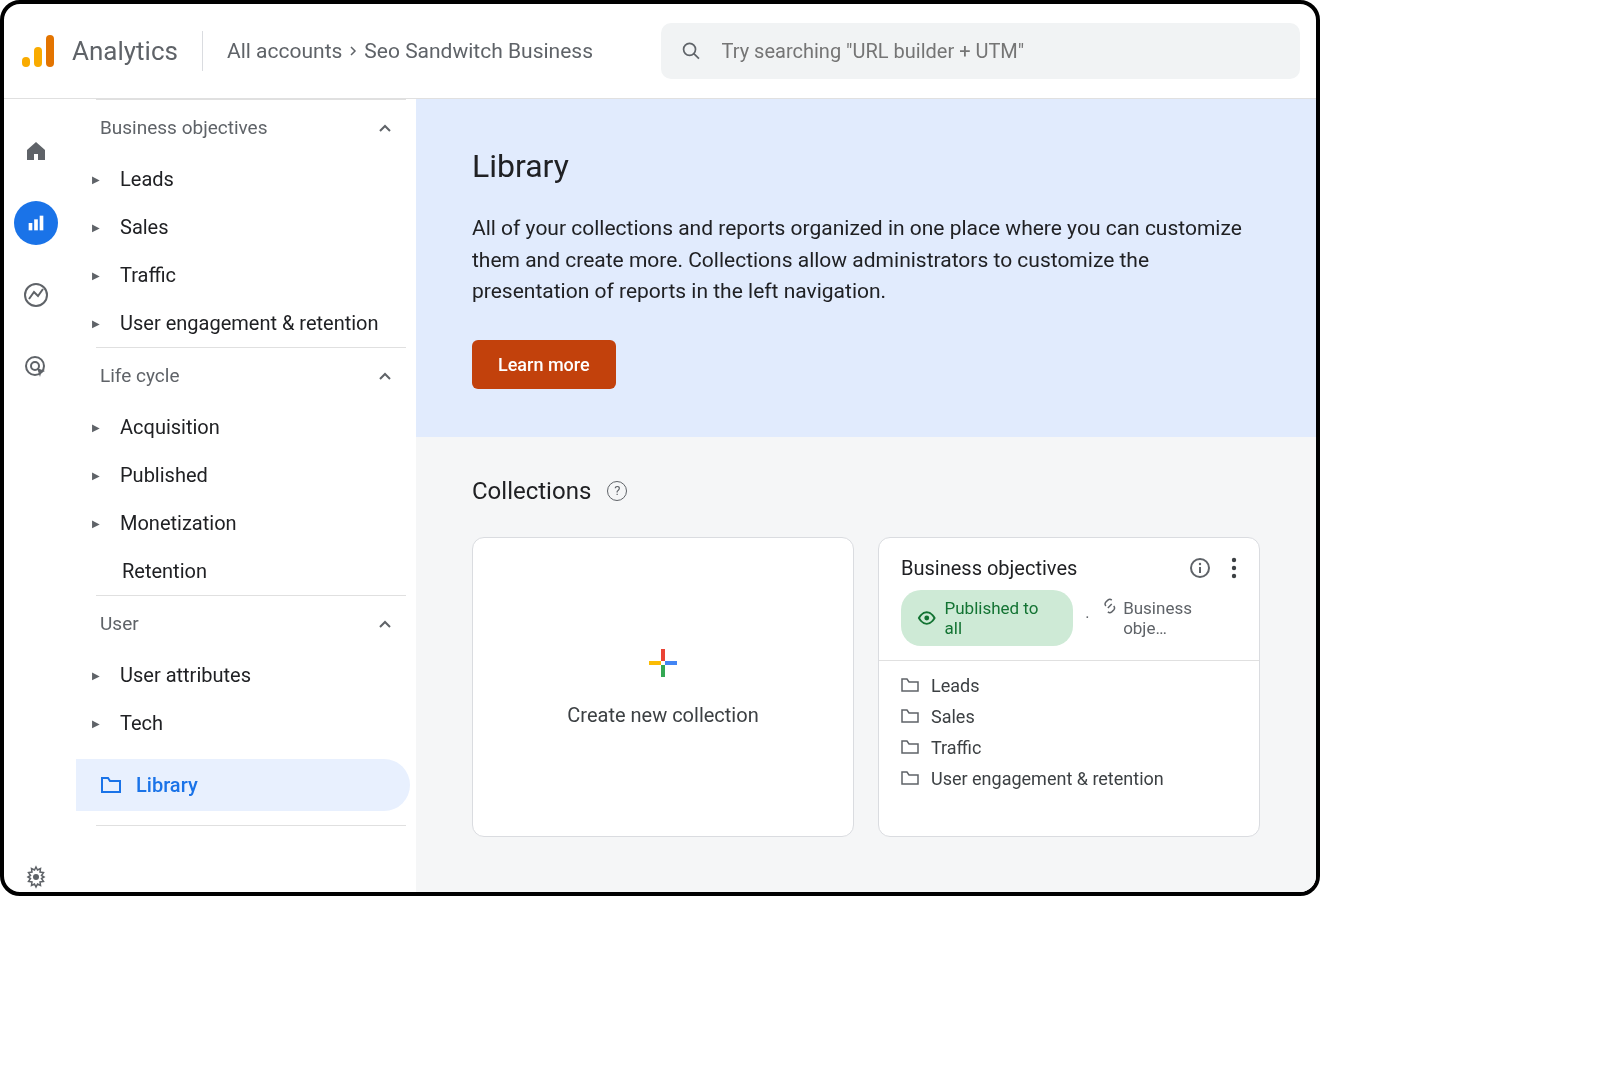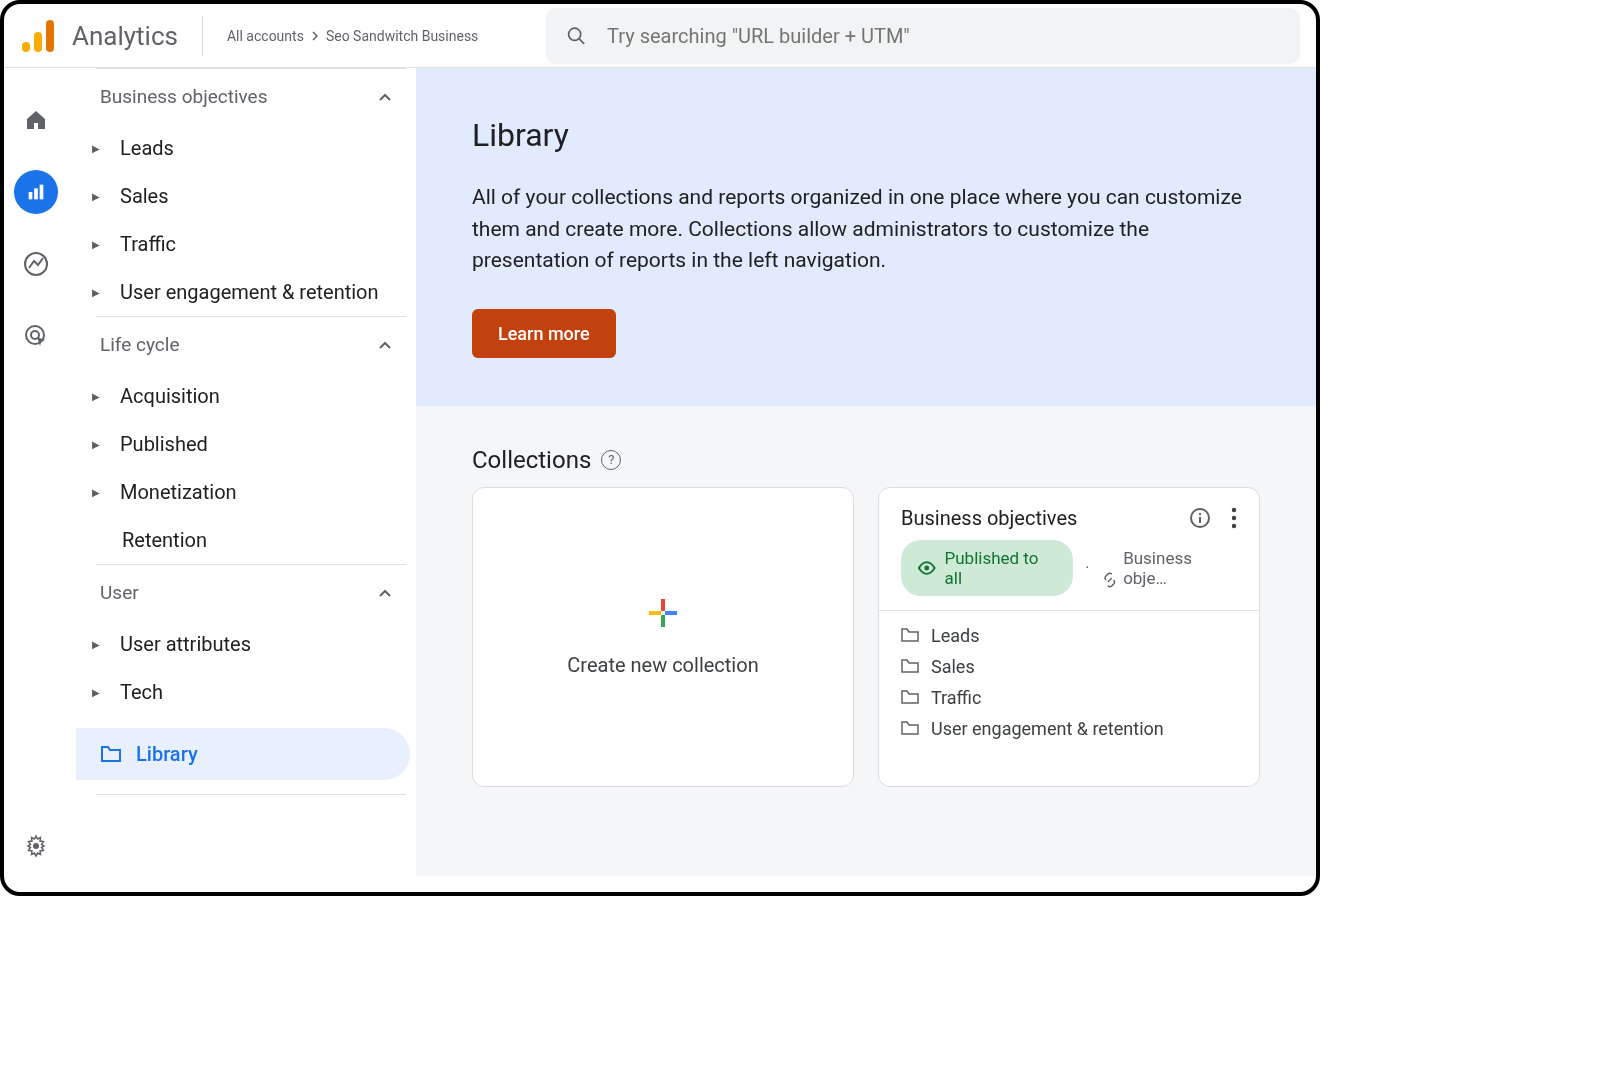--- a/index.html
+++ b/index.html
@@ -1,25 +1,25 @@
 <!DOCTYPE html>
 <html><head>
 <meta charset="utf-8">
 <style>
   * { box-sizing: border-box; margin: 0; padding: 0; font-family: 'Google Sans', Roboto, Arial, sans-serif; }
   body { background: #fff; width: 1320px; height: 896px; overflow: hidden; border: 4px solid #000; border-radius: 20px; }
   
   
-  .header { height: 64px; display: flex; align-items: center; border-bottom: 1px solid #e0e0e0; padding: 6px 16px; gap: 8px; }
+  .header { height: 95px; display: flex; align-items: center; border-bottom: 1px solid #e0e0e0; padding: 6px 16px; gap: 8px; }
   .logo-group { display: flex; align-items: center; gap: 16px; }
   .logo-icon { width: 36px; height: 36px; display: flex; align-items: flex-end; gap: 2px; }
   .product-name { font-size: 26px; color: #5f6368; font-weight: 400; }
   .vert-div { width: 1px; height: 40px; background: #dadce0; margin: 0 16px; }
   .crumb-col { display: flex; flex-direction: column; }
-  .crumb-row { display: flex; align-items: center; gap: 6px; color: #5f6368; font-size: 14px; }
+  .crumb-row { display: flex; align-items: center; gap: 6px; color: #5f6368; font-size: 21px; }
   .prop-row { display: flex; align-items: center; gap: 6px; }
   .prop-name { font-size: 24px; color: #202124; font-weight: 400; }
   .search-box { flex: 1; margin-left: 60px; height: 56px; background: #f1f3f4; border-radius: 10px; display: flex; align-items: center; padding: 0 20px; gap: 20px; }
   .search-input { border: none; background: transparent; font-size: 20px; color: #5f6368; width: 100%; outline: none; }
   
   
   .body { display: flex; height: calc(100% - 80px); }
   .rail { width: 64px; display: flex; flex-direction: column; align-items: center; padding-top: 30px; gap: 28px; position: relative; }
   .rail-item { width: 44px; height: 44px; border-radius: 50%; display: flex; align-items: center; justify-content: center; cursor: pointer; }
   .rail-item.active { background: #1a73e8; }
@@ -37,37 +37,37 @@
   .sb-library { display: flex; align-items: center; gap: 14px; padding: 14px 24px; background: #e8f0fe; border-radius: 0 28px 28px 0; margin-right: 6px; cursor: pointer; }
   .sb-library span.lbl { color: #1a73e8; font-size: 20px; font-weight: 500; }
   
   .main { flex: 1; background: #f5f6f7; overflow-y: auto; }
   .hero { background: #e1ebfd; padding: 48px 56px 48px 56px; }
   .hero h1 { font-size: 32px; font-weight: 400; color: #202124; margin-bottom: 28px; }
   .hero p { font-size: 21px; color: #202124; line-height: 1.5; max-width: 830px; margin-bottom: 32px; }
   .learn-btn { background: #c2410c; color: #fff; border: none; padding: 14px 26px; font-size: 18px; border-radius: 6px; cursor: pointer; font-weight: 500; }
   
   .collections-section { padding: 40px 56px; }
-  .coll-head { display: flex; align-items: center; gap: 10px; margin-bottom: 13px; }
+  .coll-head { display: flex; align-items: center; gap: 16px; margin-bottom: 32px; }
   .coll-head h2 { font-size: 24px; font-weight: 400; color: #202124; }
   .help-circle { width: 20px; height: 20px; border: 1.5px solid #5f6368; border-radius: 50%; display: inline-flex; align-items: center; justify-content: center; font-size: 13px; color: #5f6368; }
   
   .cards { display: flex; gap: 24px; }
   .card { background: #fff; border: 1px solid #dadce0; border-radius: 12px; width: 400px; min-height: 300px; }
   .create-card { display: flex; flex-direction: column; align-items: center; justify-content: center; gap: 24px; cursor: pointer; }
   .plus-icon { width: 32px; height: 32px; }
   .create-label { font-size: 20px; color: #3c4043; }
   
   .bo-card .card-header { padding: 18px 22px 10px; display: flex; align-items: center; justify-content: space-between; }
   .bo-card .card-title { font-size: 20px; color: #202124; font-weight: 400; }
   .card-header-actions { display: flex; align-items: center; gap: 20px; }
   .status-row { display: flex; align-items: center; gap: 12px; padding: 0 22px 14px; }
   .badge { background: #ceead6; color: #137333; border-radius: 20px; padding: 8px 16px; display: flex; align-items: center; gap: 8px; font-size: 17px; }
   .dot { color: #5f6368; }
-  .trunc { color: #5f6368; font-size: 17px; display: flex; align-items: flex-end; gap: 6px; }
+  .trunc { color: #5f6368; font-size: 17px; display: flex; align-items: flex-start; gap: 6px; }
   .card-divider { height: 1px; background: #e0e0e0; }
   .card-list { padding: 14px 22px; display: flex; flex-direction: column; gap: 10px; }
   .card-list-item { display: flex; align-items: center; gap: 12px; font-size: 18px; color: #3c4043; }
   .folder-sm { width: 18px; height: 14px; }
   
   svg { display: block; }
 </style>
 </head>
 <body>
 

